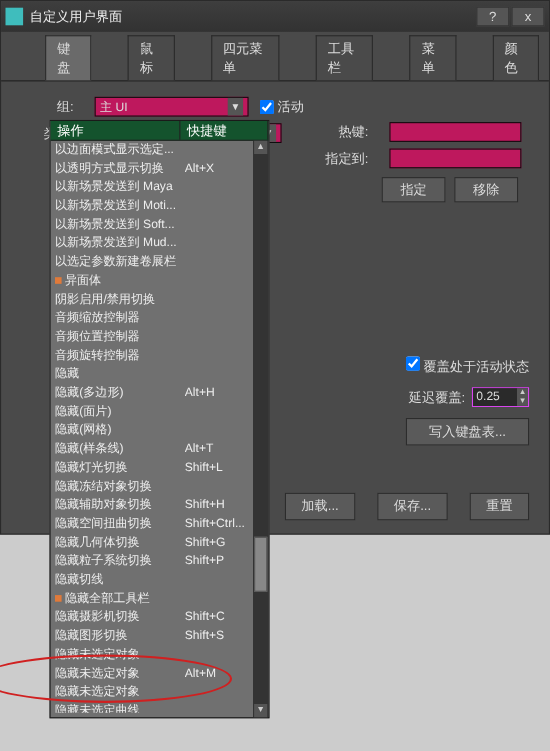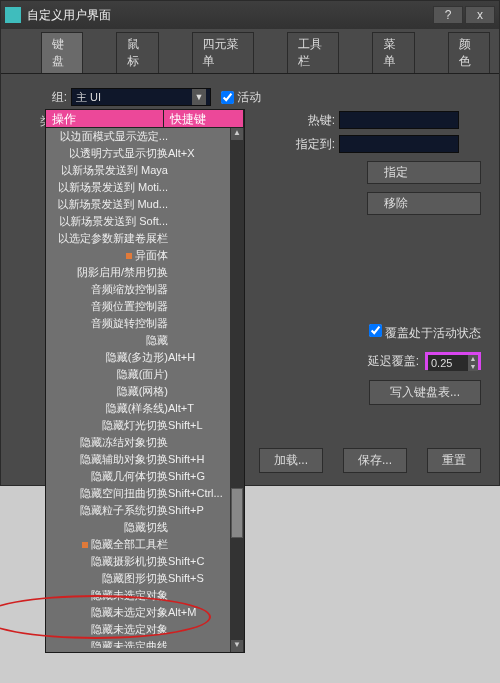--- a/index.html
+++ b/index.html
@@ -33,73 +33,73 @@
     margin-right: 1px; cursor: pointer; margin-left: 32px;
   }
   .tab.active { background: #6a6a6a; }
   .body {
     padding: 14px 14px 0 30px; color: #ddd; font-size: 12px;
     position: relative;
   }
   .formrow { display: flex; align-items: center; margin-bottom: 6px; }
   .formrow .lbl { width: 36px; text-align: right; margin-right: 4px; }
   .formrow input[type=text], .formrow .select, .hotkey-input {
-    background: #0f172a; border: 1px solid #0d0d0d; color: #ddd;
-    height: 18px; font-size: 11px; padding: 0 4px;
+    background: #be185d; border: 1px solid #0d0d0d; color: #ddd;
+    height: 18px; font-size: 11px; padding: 0 4px; margin-left: 15px;
   }
   .select { width: 140px; display: flex; align-items: center; justify-content: space-between; padding-right: 0; }
   .select .arrow { width: 14px; height: 16px; background: #555; text-align: center; font-size: 9px; line-height: 16px; }
   .select.wide { width: 170px; }
   .chk { margin-left: 10px; }
   .chk input { vertical-align: middle; }
   .listwrap {
     position: absolute; left: 44px; top: 108px; width: 200px; height: 544px;
     background: #707070; border: 1px solid #1a1a1a;
   }
   .listhead {
-    display: flex; background: #ec4899; color: #fff; height: 18px;
+    display: flex; background: #14532d; color: #fff; height: 18px;
     border-bottom: 1px solid #222;
   }
   .listhead .col { padding: 1px 6px; border-right: 1px solid #222; font-size: 12px; }
   .listhead .col.a { width: 118px; }
   .listhead .col.b { flex: 1; }
   .listbody { overflow: hidden; height: 520px; }
   .row {
     display: flex; height: 17px; line-height: 17px; font-size: 11px;
     color: #eee; padding-left: 4px;
   }
-  .row .ca { width: 118px; white-space: nowrap; overflow: hidden; text-align: right; }
+  .row .ca { width: 118px; white-space: nowrap; overflow: hidden; }
   .row .cb { flex: 1; white-space: nowrap; overflow: hidden; }
   .row .marker { display: inline-block; width: 6px; height: 6px; background: #e07a3a; margin-right: 3px; vertical-align: middle; }
   .scrollbar {
     position: absolute; right: 0; top: 18px; bottom: 0; width: 14px;
     background: #333;
   }
   .scrollbar .thumb { position: absolute; left: 1px; right: 1px; top: 360px; height: 50px; background: #888; border: 1px solid #555; }
   .scrollbar .arrow { position: absolute; left: 1px; right: 1px; height: 12px; background: #555; text-align: center; font-size: 8px; color: #ccc; }
   .scrollbar .arrow.up { top: 0; }
   .scrollbar .arrow.dn { bottom: 0; }
   .rightpanel {
     position: absolute; left: 280px; top: 110px; right: 18px;
     color: #ddd; font-size: 12px;
   }
   .rrow { display: flex; align-items: center; margin-bottom: 6px; }
   .rrow .rlbl { width: 54px; text-align: right; margin-right: 4px; }
   .rrow .hotkey-input { width: 120px; }
-  .btnrow { display: flex; gap: 8px; margin-left: 86px; margin-top: 8px; flex-direction: column; }
+  .btnrow { display: flex; gap: 8px; margin-left: 66px; margin-top: 8px; }
   .btn {
     background: #5a5a5a; border: 1px solid #2c2c2c; color: #ddd;
     font-size: 12px; padding: 2px 16px; cursor: pointer;
   }
   .lowerright {
     position: absolute; right: 18px; bottom: 70px; width: 200px;
     color: #ddd; font-size: 12px; text-align: right;
   }
   .lowerright .line { margin-bottom: 10px; display: flex; justify-content: flex-end; align-items: center; gap: 6px; }
-  .spinner { display: inline-flex; align-items: flex-start; background: #2a2a2a; border: 3px solid #d946ef; height: 18px; }
+  .spinner { display: inline-flex; align-items: flex-start; background: #2a2a2a; border: 1px solid #d946ef; height: 18px; }
   .spinner input { width: 40px; background: #2a2a2a; border: none; color: #ddd; font-size: 11px; text-align: left; padding: 0 3px; height: 16px; }
   .spinner .spn { width: 10px; background: #555; font-size: 7px; text-align: center; line-height: 8px; color: #ccc; }
   .footer {
     position: absolute; bottom: 12px; right: 18px;
     display: flex; gap: 8px;
   }
   .footer .btn { padding: 3px 14px; margin-left: 12px; }
   .redcircle {
     position: absolute; left: -20px; top: 594px; width: 230px; height: 44px;
     border: 2px solid #d02020; border-radius: 50%;
@@ -167,25 +167,25 @@
         </div>
         <div class="row">
           <span class="ca">以新场景发送到 Maya</span>
           <span class="cb"></span>
         </div>
         <div class="row">
           <span class="ca">以新场景发送到 Moti...</span>
           <span class="cb"></span>
         </div>
         <div class="row">
+          <span class="ca">以新场景发送到 Soft...</span>
+          <span class="cb"></span>
+        </div>
+        <div class="row">
           <span class="ca">以新场景发送到 Mud...</span>
-          <span class="cb"></span>
-        </div>
-        <div class="row">
-          <span class="ca">以新场景发送到 Soft...</span>
           <span class="cb"></span>
         </div>
         <div class="row">
           <span class="ca">以选定参数新建卷展栏</span>
           <span class="cb"></span>
         </div>
         <div class="row">
           <span class="ca"><span class="marker"></span>异面体</span>
           <span class="cb"></span>
         </div>
@@ -231,26 +231,26 @@
         </div>
         <div class="row">
           <span class="ca">隐藏冻结对象切换</span>
           <span class="cb"></span>
         </div>
         <div class="row">
           <span class="ca">隐藏辅助对象切换</span>
           <span class="cb">Shift+H</span>
         </div>
         <div class="row">
+          <span class="ca">隐藏空间扭曲切换</span>
+          <span class="cb">Shift+Ctrl...</span>
+        </div>
+        <div class="row">
           <span class="ca">隐藏几何体切换</span>
           <span class="cb">Shift+G</span>
-        </div>
-        <div class="row">
-          <span class="ca">隐藏空间扭曲切换</span>
-          <span class="cb">Shift+Ctrl...</span>
         </div>
         <div class="row">
           <span class="ca">隐藏粒子系统切换</span>
           <span class="cb">Shift+P</span>
         </div>
         <div class="row">
           <span class="ca">隐藏切线</span>
           <span class="cb"></span>
         </div>
         <div class="row">

